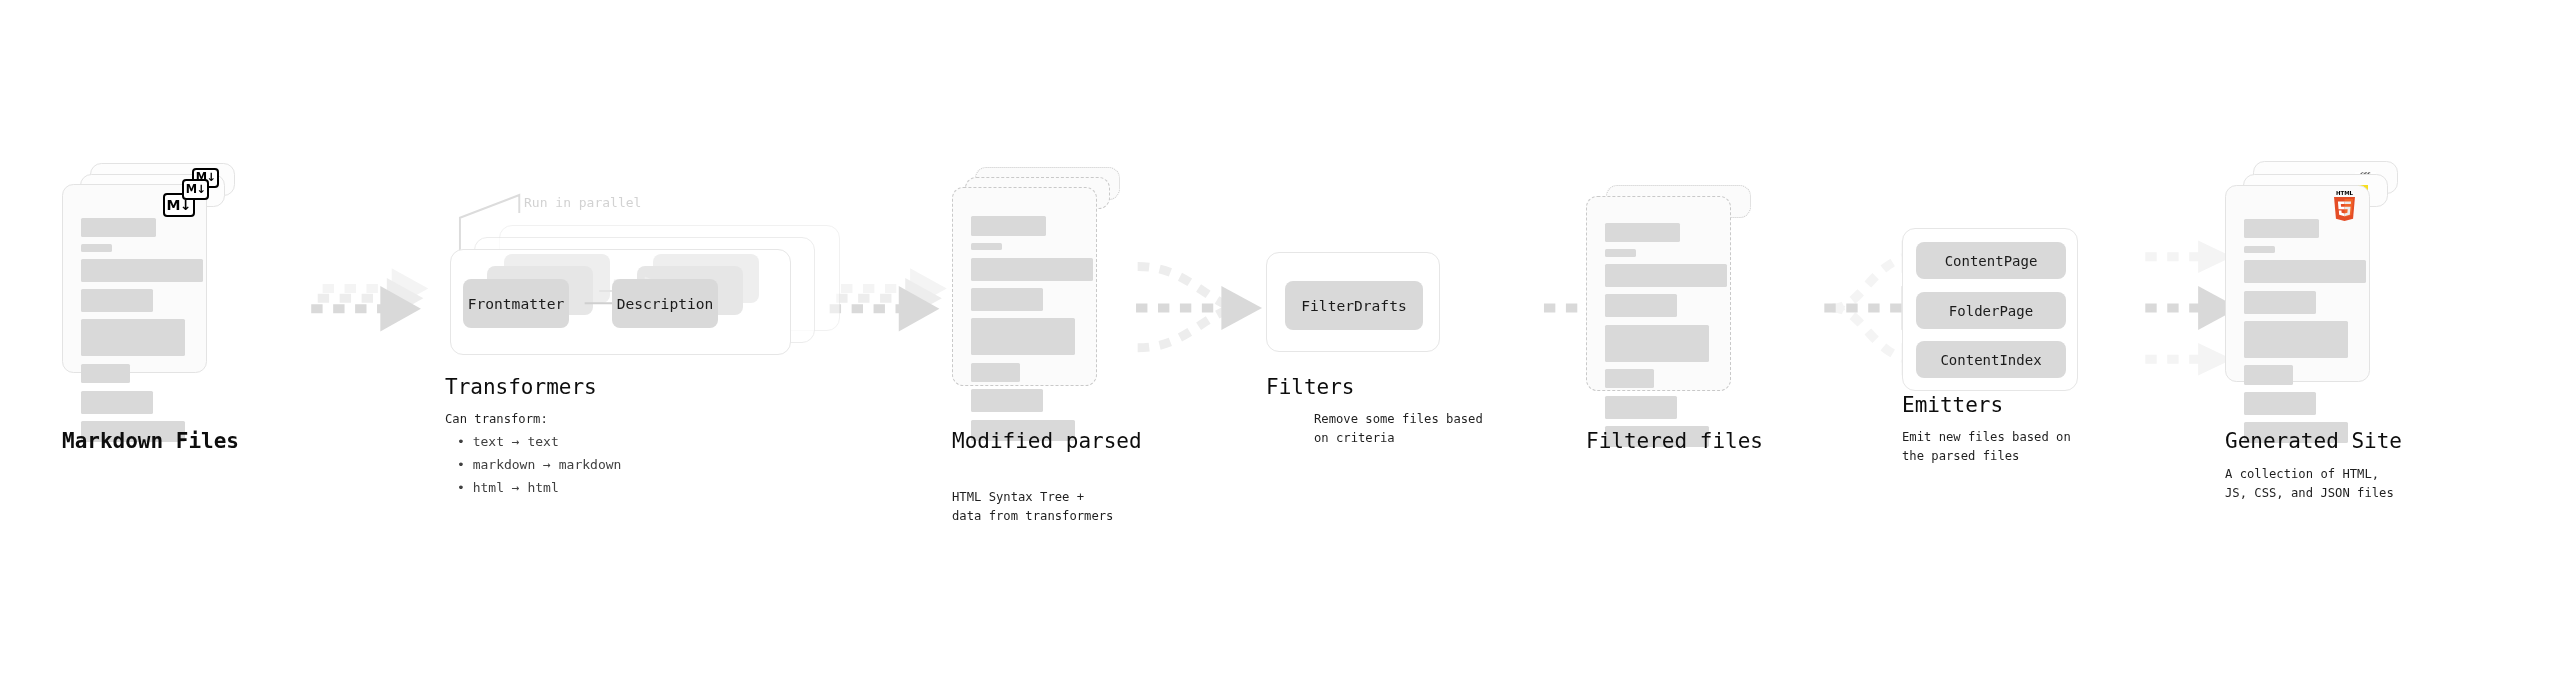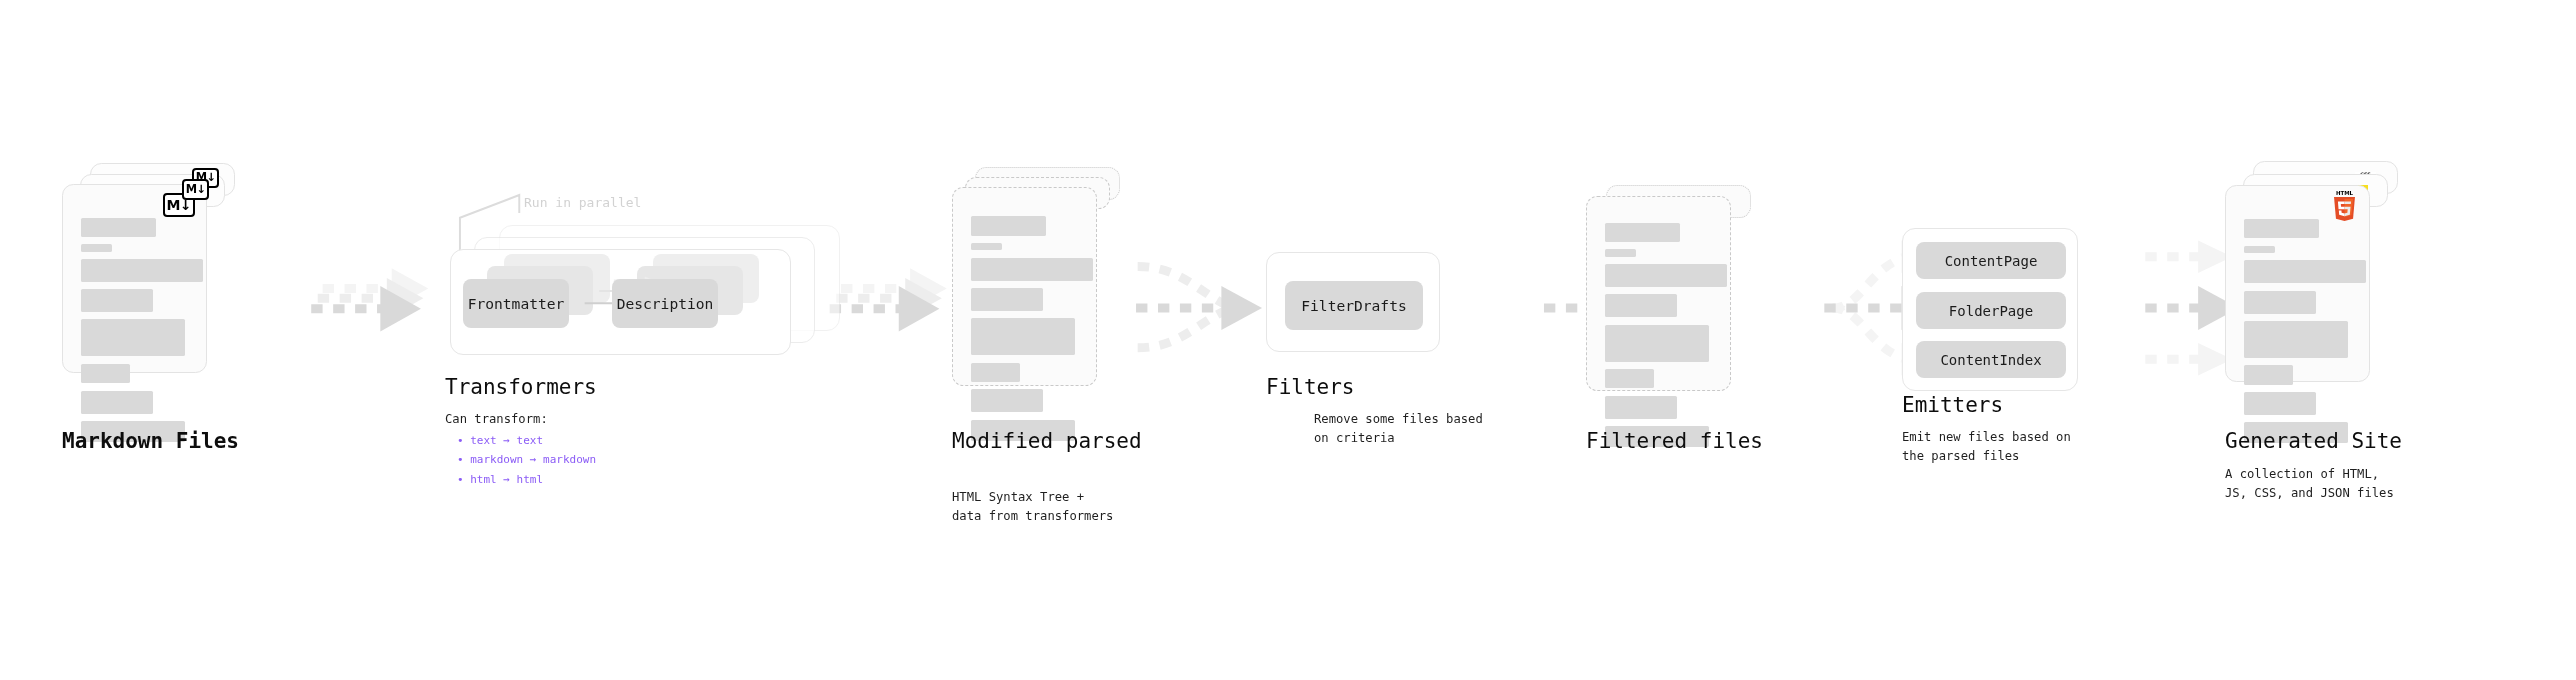--- a/index.html
+++ b/index.html
@@ -41,21 +41,21 @@
         font-family:"DejaVu Sans Mono","Liberation Mono",monospace;white-space:nowrap;}
 
   
   .cap-title{position:absolute;font-size:21px;color:#0d0d0d;white-space:nowrap;
              font-family:"DejaVu Sans Mono","Liberation Mono",monospace;}
   .cap-sub{position:absolute;font-size:12.2px;color:#1f1f1f;line-height:1.55;white-space:pre;
            font-family:"DejaVu Sans Mono","Liberation Mono",monospace;}
   .note{position:absolute;font-size:13px;color:#d2d2d2;white-space:nowrap;
         font-family:"DejaVu Sans Mono","Liberation Mono",monospace;}
 
-  .bullets{position:absolute;font-size:11px;color:#8b5cf6;line-height:1.75;
+  .bullets{position:absolute;font-size:13px;color:#404040;line-height:1.75;
            font-family:"DejaVu Sans Mono","Liberation Mono",monospace;}
   .bullets div{white-space:nowrap;}
 
   svg.ov{position:absolute;left:0;top:0;width:2576px;height:681px;pointer-events:none;}
 </style>
 </head>
 <body>
 
 <div id="stage">
 

